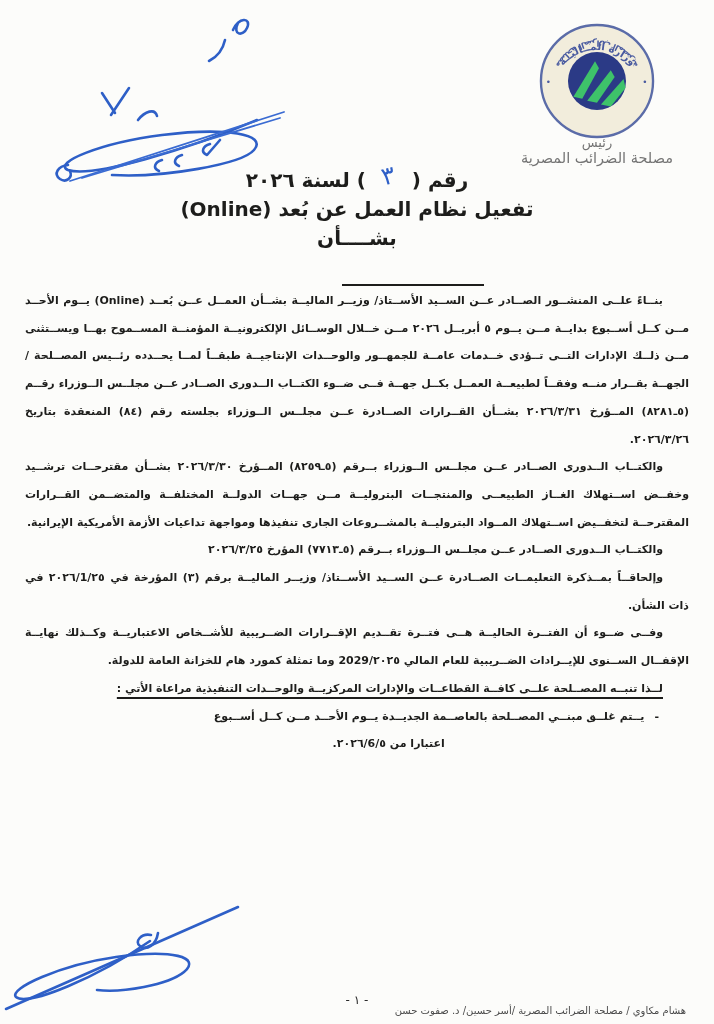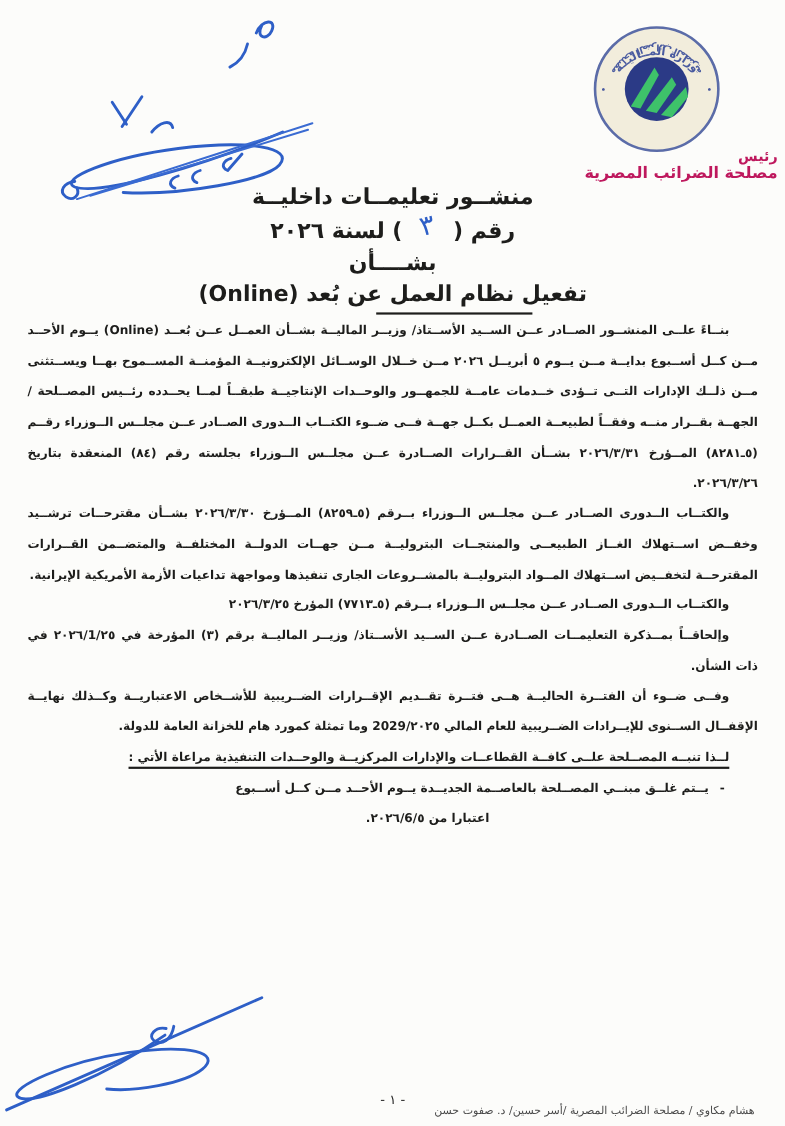--- a/index.html
+++ b/index.html
@@ -6,22 +6,22 @@
   .page{
     position:relative;width:714px;height:1024px;margin:0 auto;
     background:#fcfcfa;color:#1d1d1b;overflow:hidden;
     font-family:"DejaVu Sans",sans-serif;
   }
   
   .sig-top{position:absolute;left:12px;top:0;}
   .sig-bottom{position:absolute;left:0;top:893px;}
   
   .badge{position:absolute;left:538px;top:22px;}
-  .signer{position:absolute;left:487px;top:135px;width:220px;
-          color:#be185d;font-weight:bold;direction:rtl;}
+  .signer{position:absolute;left:487px;top:135px;width:220px;text-align:center;
+          color:#737373;font-weight:normal;direction:rtl;}
   .signer-title{font-size:13px;line-height:15px;}
   .signer-org{font-size:14.5px;line-height:17px;}
   
   .title{position:absolute;top:164px;left:0;right:0;text-align:center;
          font-weight:bold;font-size:20px;line-height:29px;direction:rtl;}
   .title .num{color:#2e5fc7;display:inline-block;width:46px;font-size:25px;
               font-weight:normal;transform:rotate(-14deg) translateY(-3px);}
   .subject-underline{position:absolute;left:342px;top:284px;width:142px;height:0;
               border-bottom:2.5px solid #1d1d1b;}
   
@@ -86,26 +86,25 @@
       <polygon points="64,84 87,58 89,67 74,86"></polygon>
     </g>
   </svg>
 
   <div class="signer">
     <div class="signer-title">رئيس</div>
     <div class="signer-org">مصلحة الضرائب المصرية</div>
   </div>
 
   <div class="title">
-    <div>منشــور تعليمــات داخليــة</div>
     <div>
       <span>رقم (</span><span class="num">٣</span><span>) لسنة ٢٠٢٦</span>
     </div>
+    <div>تفعيل نظام العمل عن بُعد (Online)</div>
     <div>بشــــأن</div>
-    <div>تفعيل نظام العمل عن بُعد (Online)</div>
   </div>
   <div class="subject-underline"></div>
 
   <div class="body">
     <p>بنــاءً علــى المنشــور الصــادر عــن الســيد الأســتاذ/ وزيــر الماليــة بشــأن العمــل عــن بُعــد (Online) يــوم الأحــد مــن كــل أســبوع بدايــة مــن يــوم ٥ أبريــل ٢٠٢٦ مــن خــلال الوســائل الإلكترونيــة المؤمنــة المســموح بهــا ويســتثنى مــن ذلــك الإدارات التــى تــؤدى خــدمات عامــة للجمهــور والوحــدات الإنتاجيــة طبقــاً لمــا يحــدده رئــيس المصــلحة / الجهــة بقــرار منــه وفقــاً لطبيعــة العمــل بكــل جهــة فــى ضــوء الكتــاب الــدورى الصــادر عــن مجلــس الــوزراء رقــم (٥ـ٨٢٨١) المــؤرخ ٢٠٢٦/٣/٣١ بشــأن القــرارات الصــادرة عــن مجلــس الــوزراء بجلسته رقم (٨٤) المنعقدة بتاريخ ٢٠٢٦/٣/٢٦.</p>
     <p>والكتــاب الــدورى الصــادر عــن مجلــس الــوزراء بــرقم (٥ـ٨٢٥٩) المــؤرخ ٢٠٢٦/٣/٣٠ بشــأن مقترحــات ترشــيد وخفــض اســتهلاك الغــاز الطبيعــى والمنتجــات البتروليــة مــن جهــات الدولــة المختلفــة والمتضــمن القــرارات المقترحــة لتخفــيض اســتهلاك المــواد البتروليــة بالمشــروعات الجارى تنفيذها ومواجهة تداعيات الأزمة الأمريكية الإيرانية.</p>
     <p>والكتــاب الــدورى الصــادر عــن مجلــس الــوزراء بــرقم (٥ـ٧٧١٣) المؤرخ ٢٠٢٦/٣/٢٥</p>
     <p>وإلحاقــاً بمــذكرة التعليمــات الصــادرة عــن الســيد الأســتاذ/ وزيــر الماليــة برقم (٣) المؤرخة في ٢٠٢٦/1/٢٥ في ذات الشأن.</p>
     <p>وفــى ضــوء أن الفتــرة الحاليــة هــى فتــرة تقــديم الإقــرارات الضــريبية للأشــخاص الاعتباريــة وكــذلك نهايــة الإقفــال الســنوى للإيــرادات الضــريبية للعام المالي 2029/٢٠٢٥ وما تمثلة كمورد هام للخزانة العامة للدولة.</p>
     <p class="directive">لــذا تنبــه المصــلحة علــى كافــة القطاعــات والإدارات المركزيــة والوحــدات التنفيذية مراعاة الأتي :</p>

